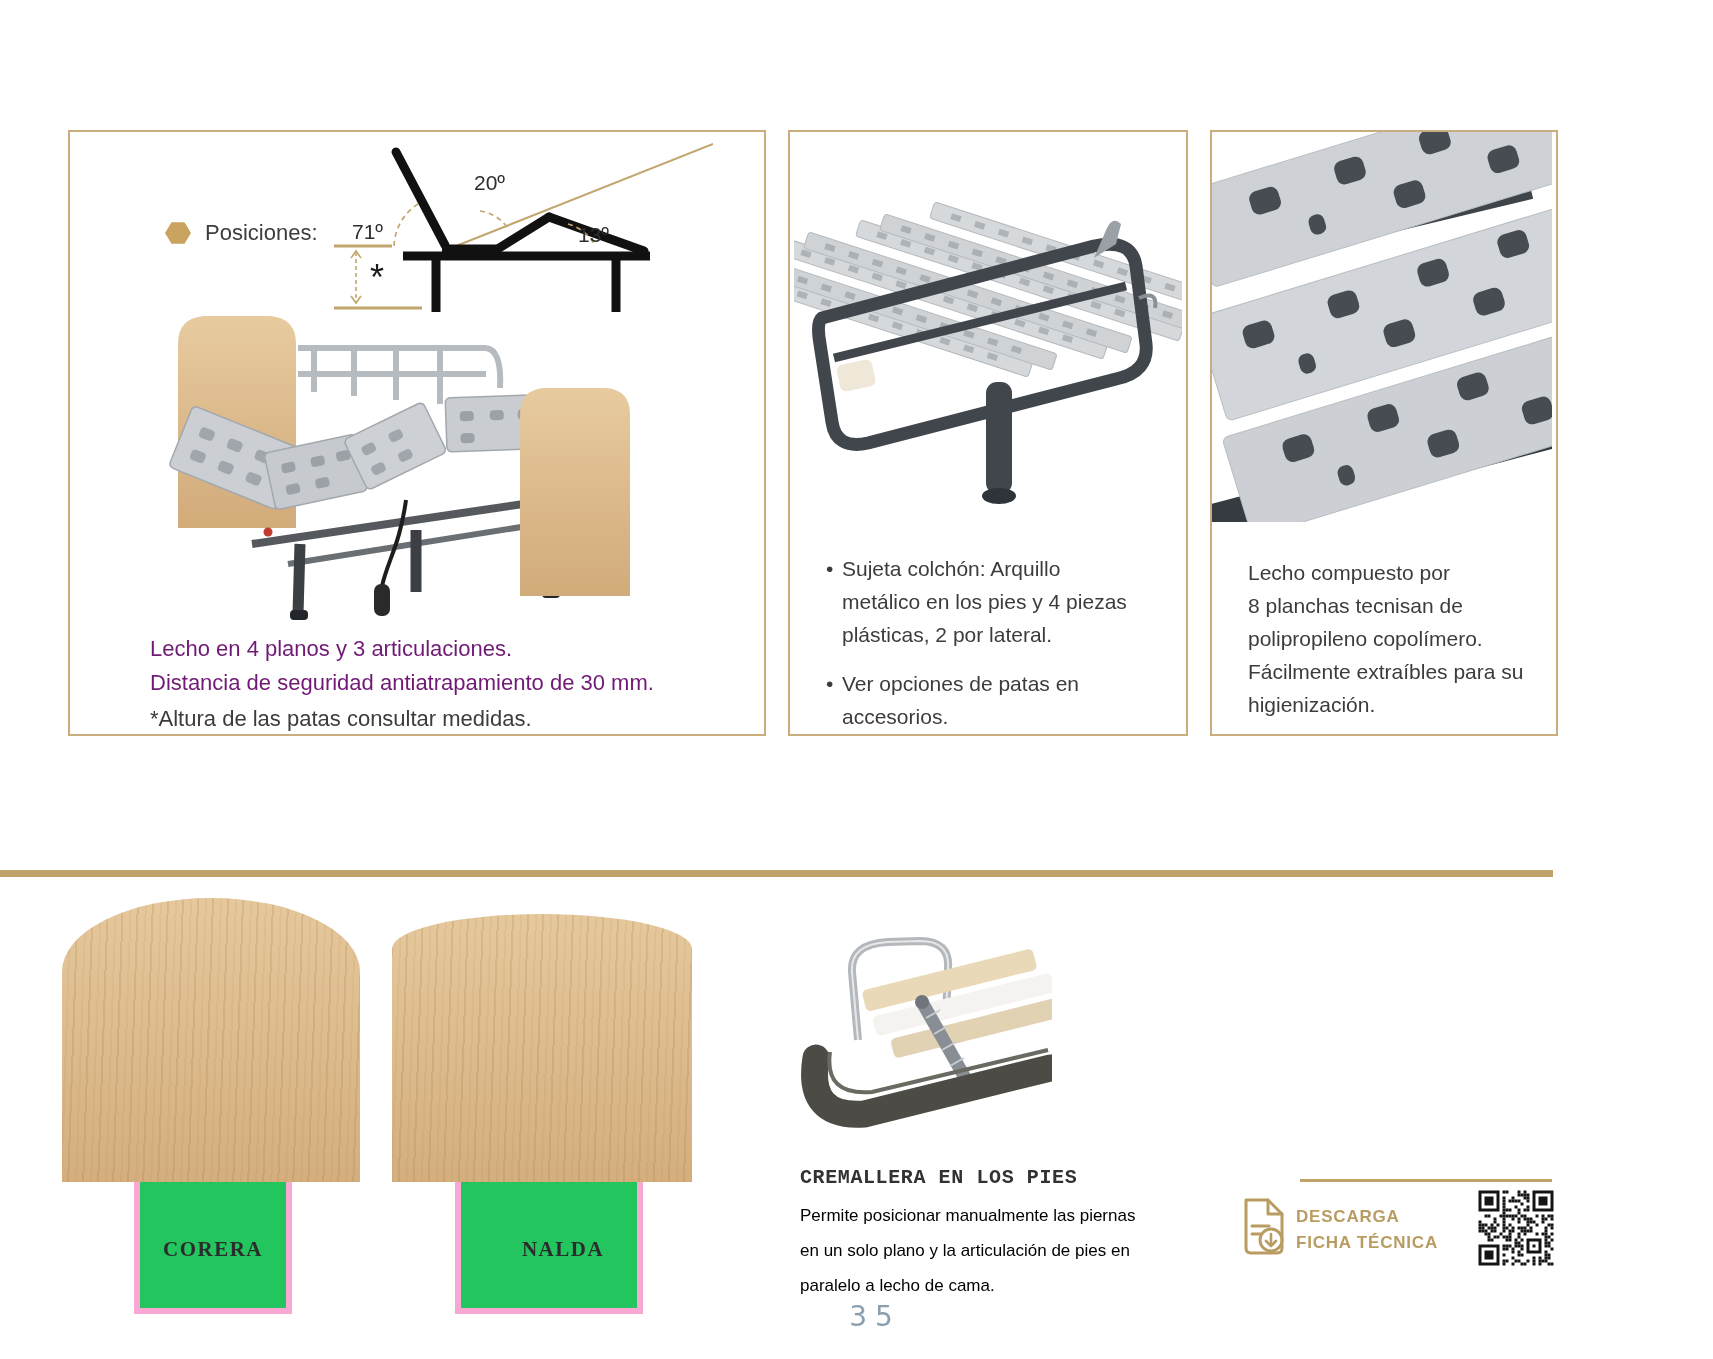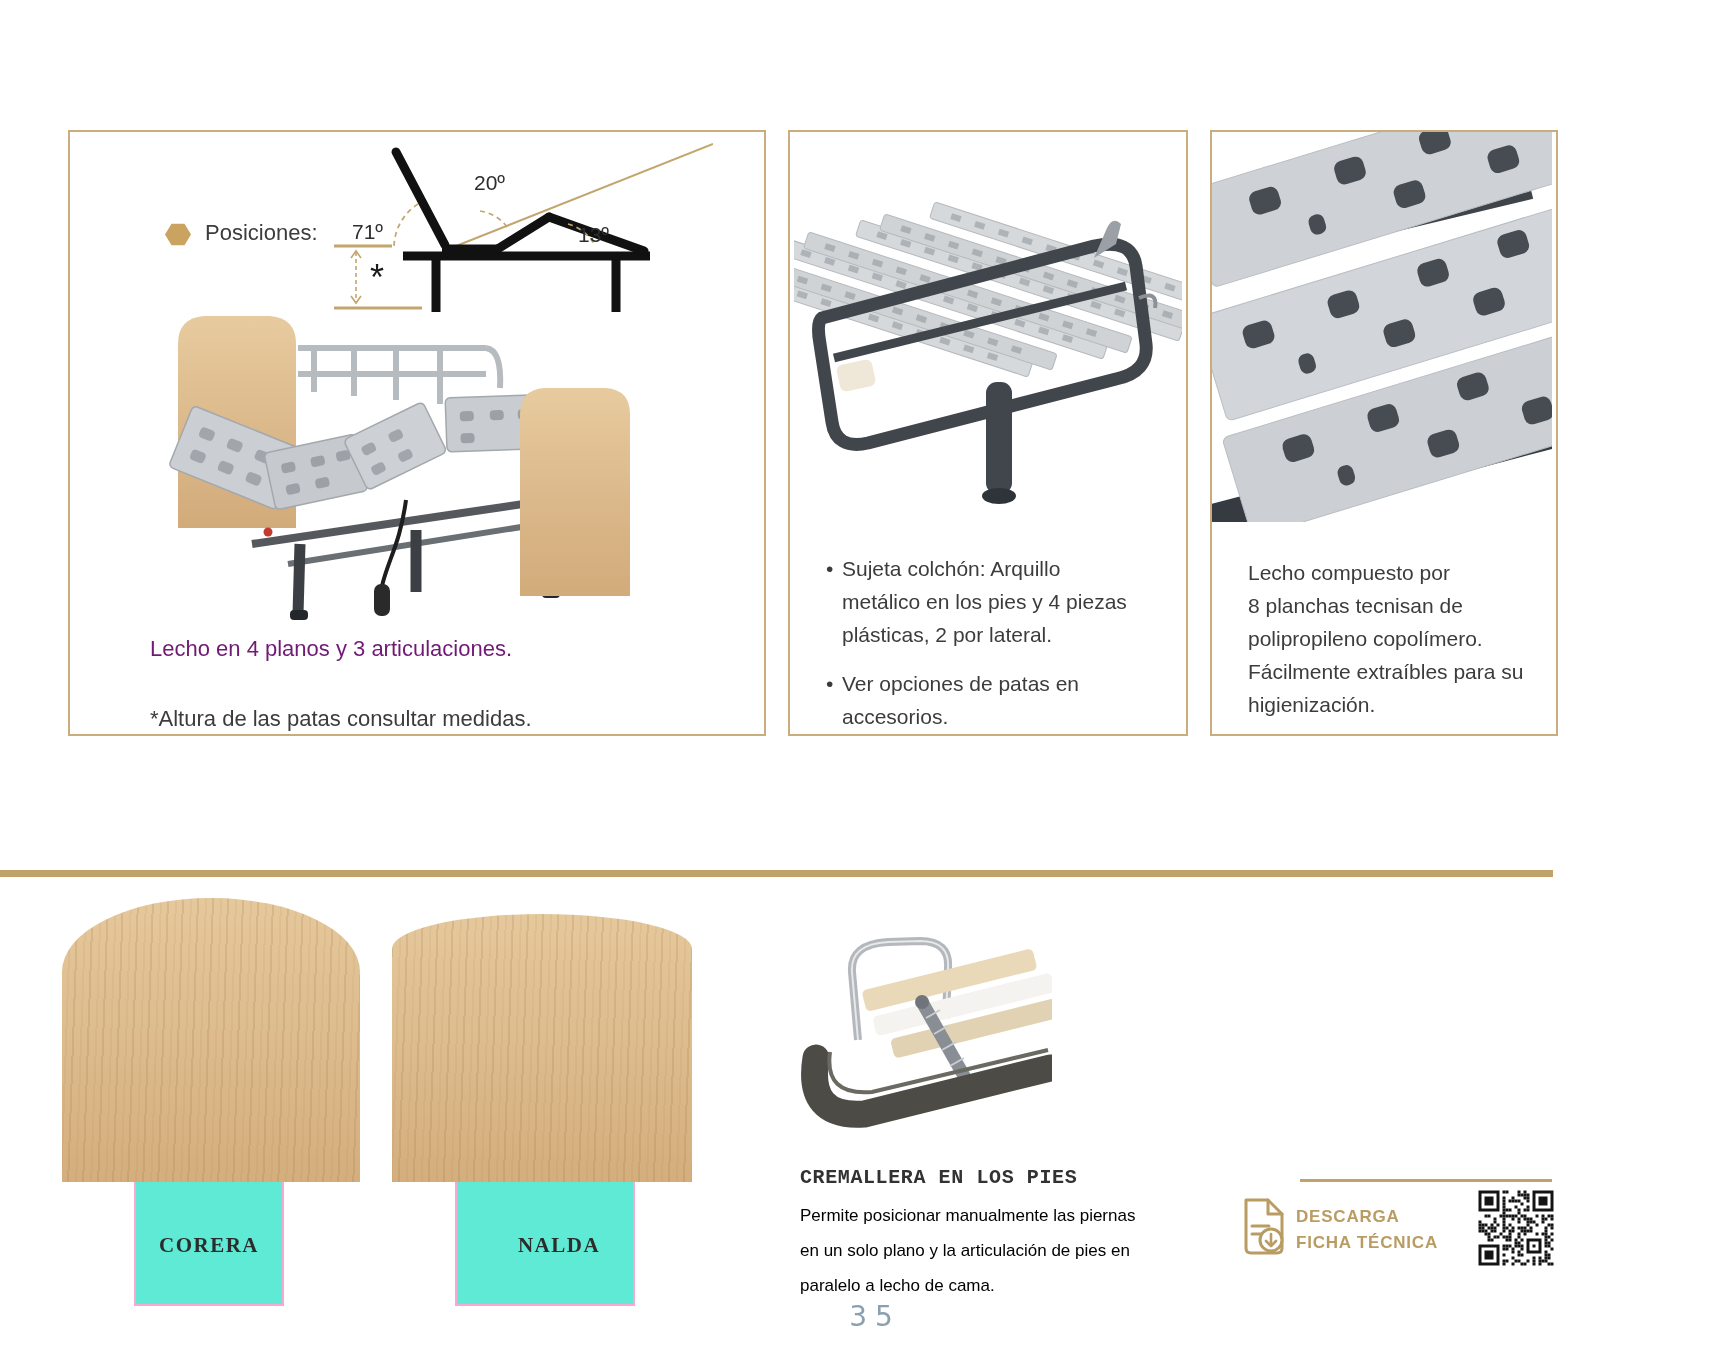--- a/index.html
+++ b/index.html
@@ -2,21 +2,21 @@
 <html><head>
 <meta charset="utf-8">
 <style>
   html,body{margin:0;padding:0;background:#ffffff;}
   #page{position:relative;width:1713px;height:1359px;background:#fff;overflow:hidden;
         font-family:"Liberation Sans",sans-serif;color:#3e3e3e;}
   .panel{position:absolute;border:2px solid #c9ad7c;background:#fff;}
   #panel-positions{left:68px;top:130px;width:694px;height:602px;}
   #panel-base{left:788px;top:130px;width:396px;height:602px;}
   #panel-slats{left:1210px;top:130px;width:344px;height:602px;}
-  .poslabel{position:absolute;left:95px;top:88px;display:flex;align-items:flex-end;gap:14px;}
+  .poslabel{position:absolute;left:95px;top:88px;display:flex;align-items:center;gap:14px;}
   .hex{width:26px;height:23px;background:#c9a35f;
        clip-path:polygon(25% 3%,75% 3%,100% 50%,75% 97%,25% 97%,0% 50%);}
   .poslabel span.txt{font-size:22px;color:#3c3c3c;}
   #diagram{position:absolute;left:258px;top:6px;}
   #bed-photo{position:absolute;left:78px;top:160px;}
   .p1lines{position:absolute;left:80px;top:500px;font-size:22px;line-height:34px;color:#701a75;}
   .p1foot{position:absolute;left:80px;top:574px;font-size:22px;color:#3c3c3c;}
   #base-photo{position:absolute;left:4px;top:14px;}
   .bullets{position:absolute;left:36px;top:420px;width:330px;font-size:21px;line-height:33px;color:#3c3c3c;}
   .bullet{display:flex;margin-bottom:16px;}
@@ -24,21 +24,21 @@
   #slats-photo{position:absolute;left:0px;top:0px;}
   .slatstext{position:absolute;left:36px;top:424px;font-size:21px;line-height:33px;color:#3c3c3c;}
   #divider{position:absolute;left:0;top:870px;width:1553px;height:7px;background:#bfa36a;}
   .headboard{position:absolute;z-index:2;
      background:
        repeating-linear-gradient(92deg, rgba(148,102,52,0.16) 0 2px, rgba(0,0,0,0) 2px 8px,
          rgba(148,102,52,0.07) 8px 10px, rgba(0,0,0,0) 10px 15px),
        linear-gradient(180deg,#e5c89c 0%,#dcba8b 55%,#d4ae7d 100%);}
   #headboard-corera{left:62px;top:898px;width:298px;height:284px;border-radius:50% 50% 0 0 / 26% 26% 0 0;}
   #headboard-nalda{left:392px;top:914px;width:300px;height:268px;border-radius:50% 50% 0 0 / 13% 13% 0 0;}
-  .namebox{position:absolute;z-index:1;border:2px solid #f9a8d4;background:#5eead4;
+  .namebox{position:absolute;z-index:1;border:6px solid #f9a8d4;background:#22c55e;
      display:flex;align-items:center;justify-content:center;}
   #namebox-corera{left:134px;top:1152px;width:146px;height:150px;}
   #namebox-nalda{left:455px;top:1152px;width:148px;height:150px;padding-left:28px;}
   .namebox span{font-family:"Liberation Serif",serif;font-weight:bold;font-size:21px;
      letter-spacing:1.5px;color:#2c2c2c;transform:translateY(16px);}
   #cremallera-photo{position:absolute;left:800px;top:930px;}
   #cremallera-title{position:absolute;left:800px;top:1166px;font-family:Liberation Mono, monospace;
      font-weight:bold;font-size:20px;letter-spacing:0.6px;color:#323232;}
   #cremallera-text{position:absolute;left:800px;top:1198px;font-size:17px;line-height:35px;color:#000000;}
   #gold-rule{position:absolute;left:1300px;top:1179px;width:252px;height:3px;background:#bfa36a;}
@@ -159,20 +159,21 @@
 
       <path d="M372 304 V122 Q372 98 396 96 L458 96 Q482 98 482 122 V304 Z" fill="url(#wood)"></path>
 
       <path d="M258 208 C 252 252 240 268 234 294" stroke="#1d1d1d" stroke-width="4" fill="none"></path>
       <rect x="226" y="292" width="16" height="32" rx="7" fill="#2a2a2a"></rect>
       <circle cx="120" cy="240" r="4.5" fill="#c23b2e"></circle>
     </svg>
 
     <div class="p1lines">
       <div>Lecho en 4 planos y 3 articulaciones.</div>
+      <div>Distancia de seguridad antiatrapamiento de 30 mm.</div>
     </div>
     <div class="p1foot">*Altura de las patas consultar medidas.</div>
   </div>
 
   <div id="panel-base" class="panel">
     <svg id="base-photo" width="388" height="368" viewBox="0 0 388 368">
 
       <g>
         <g transform="translate(75,170) rotate(18)">
             <rect x="-170" y="-8" width="340" height="17" rx="3" fill="#d6d9dc" stroke="#b5b9bd"></rect>

